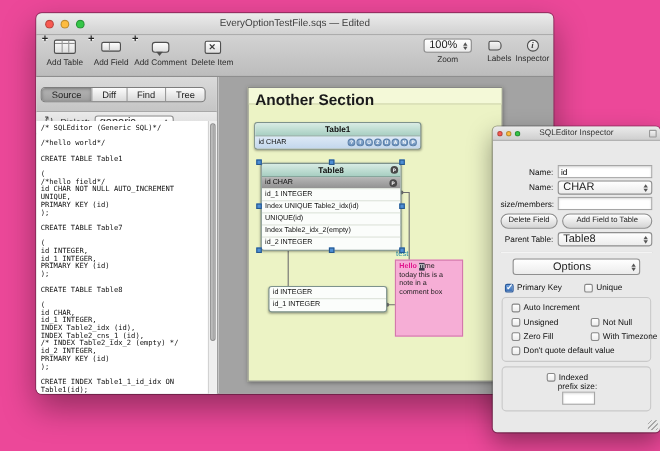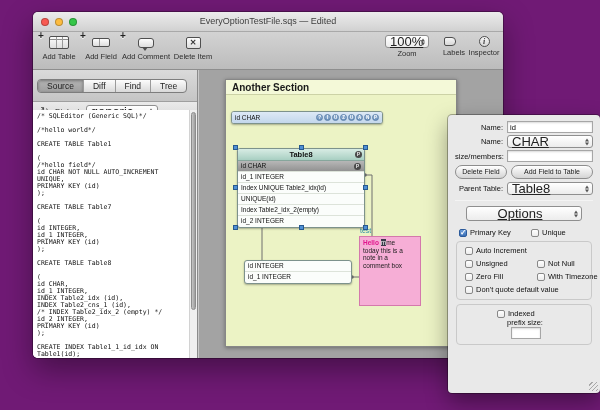--- a/index.html
+++ b/index.html
@@ -1,17 +1,17 @@
 <!DOCTYPE html>
 <html><head>
 <meta charset="utf-8">
 <style>
   * { box-sizing: border-box; margin: 0; padding: 0; }
   body { margin:0; background:#fff; font-family:"Liberation Sans", sans-serif; }
-  .page { position:relative; width:600px; height:410px; background:#701a75; overflow:hidden; }
+  .page { position:relative; width:600px; height:410px; background:#ec4899; overflow:hidden; }
 
   
   .main-window { position:absolute; left:33px; top:12px; width:470px; height:346px;
     border-radius:5px; overflow:hidden; background:#c9c9c9;
     box-shadow:0 12px 30px rgba(0,0,0,.38), 0 0 0 1px rgba(0,0,0,.3); }
   .titlebar { height:20px; background:linear-gradient(#ececec,#d1d1d1); border-bottom:1px solid #a9a9a9; position:relative; }
   .traffic { position:absolute; left:8px; top:6px; display:flex; gap:6px; }
   .light { width:8px; height:8px; border-radius:50%; border:1px solid rgba(0,0,0,.25); }
   .light.red { background:#f85a52; } .light.yellow { background:#fdbc40; } .light.green { background:#35c648; }
   .win-title { text-align:center; font-size:9px; line-height:19px; color:#3d3d3d; }
@@ -28,21 +28,21 @@
     background:linear-gradient(#fdfdfd,#dedede); position:relative; }
   .icon-field::after { content:""; position:absolute; top:0; bottom:0; left:6px; width:1px; background:#9a9a9a; }
   .icon-comment { width:16px; height:10px; border:1px solid #4f4f4f; border-radius:3px;
     background:linear-gradient(#fdfdfd,#dedede); position:relative; }
   .icon-comment::after { content:""; position:absolute; left:3px; bottom:-4px; width:0; height:0;
     border-left:3px solid transparent; border-right:3px solid transparent; border-top:4px solid #4f4f4f; }
   .mini-plus { position:absolute; left:-1px; top:-4px; font-size:10px; font-weight:bold; color:#222; text-shadow:0 1px 0 #fff; }
   .icon-delete { width:15px; height:12px; border:1px solid #4f4f4f; border-radius:2px;
     background:linear-gradient(#fdfdfd,#dedede); font-size:8px; line-height:10px; color:#3a3a3a; font-weight:bold; text-align:center; }
   .combo { background:linear-gradient(#ffffff,#ececec); border:1px solid #8f8f8f; border-radius:3px;
-    position:relative; font-size:13px; color:#222;text-decoration:underline; }
+    position:relative; font-size:10px; color:#222; }
   .combo-text { display:block; padding:0 12px 0 4px; line-height:12px; white-space:nowrap; overflow:hidden; }
   .combo-arrows { position:absolute; right:2px; top:50%; transform:translateY(-50%); width:7px; }
   .tri { display:block; width:0; height:0; margin:1px auto; }
   .tri-up { border-left:2.5px solid transparent; border-right:2.5px solid transparent; border-bottom:3px solid #555; }
   .tri-dn { border-left:2.5px solid transparent; border-right:2.5px solid transparent; border-top:3px solid #555; }
   .zoom-group { position:absolute; left:352px; top:3px; width:44px; text-align:center; }
   .zoom-combo { height:13px; }
   .labels-group { position:absolute; left:402px; top:3px; width:30px; text-align:right; }
   .icon-labels { width:12px; height:9px; margin:2px auto; border:1px solid #4f4f4f; border-radius:2px 4px 4px 2px;
     background:linear-gradient(#f6f6f6,#d8d8d8); }
@@ -71,21 +71,21 @@
     white-space:pre-wrap; overflow:hidden; }
   .vscroll { position:absolute; right:0; top:0; bottom:0; width:8px; background:#efefef; border-left:1px solid #d2d2d2; }
   .vthumb { position:absolute; left:1px; right:1px; top:2px; height:80%; border-radius:4px;
     background:linear-gradient(90deg,#c6c6c6,#9d9d9d); border:1px solid #8d8d8d; }
 
   
   .canvas-area { position:absolute; left:166px; right:0; top:58px; bottom:0; background:#a3a3a3; }
   .canvas { position:absolute; left:26px; top:9px; width:232px; height:268px; background:#ecf3c5;
     border:1px solid #878787; box-shadow:0 1px 4px rgba(0,0,0,.35); overflow:hidden; }
   .canvas-header { height:15px; background:#f4f9d8; border-bottom:1px solid #ccd2a6; }
-  .section-title { font-size:10px; font-weight:bold; color:#1a1a1a; padding:2px 0 0 6px; }
+  .section-title { font-size:14px; font-weight:bold; color:#1a1a1a; padding:2px 0 0 6px; }
   .relations { position:absolute; left:0; top:0; z-index:1; }
   .rel-label { fill:#2e8fa5; font-size:7px; font-family:"Liberation Sans", sans-serif; }
 
   .dtable { position:absolute; z-index:2; border:1px solid #7d928c; border-radius:3px; background:#fbfdfb;
     box-shadow:0 1px 2px rgba(0,0,0,.3); overflow:hidden; }
   .dtable .hd { height:12px; background:linear-gradient(#d8ece4,#a8cfc2); border-bottom:1px solid #86a69c;
     font-size:7.5px; font-weight:bold; color:#101010; text-align:center; line-height:11px; position:relative; }
   .dtable .row { height:11px; line-height:10px; font-size:6.5px; color:#111; padding:0 3px;
     border-bottom:1px solid #dde3da; white-space:nowrap; overflow:hidden; }
   .dtable .row:last-child { border-bottom:none; }
@@ -107,21 +107,21 @@
   .c-hl { background:#3a3a4a; color:#fff; }
   .c-body { white-space:pre-wrap; }
 
   
   .inspector { position:absolute; left:448px; top:115px; width:152px; height:278px; background:#e9e9e9;
     border-radius:4px; overflow:hidden; box-shadow:0 9px 22px rgba(0,0,0,.38), 0 0 0 1px rgba(0,0,0,.3); z-index:10; }
   .ins-titlebar { height:13px; background:linear-gradient(#ebebeb,#cfcfcf); border-bottom:1px solid #a5a5a5;
     position:relative; text-align:center; font-size:7.5px; line-height:12px; color:#333; }
   .ins-traffic { position:absolute; left:4px; top:4px; display:flex; gap:3px; }
   .ins-light { width:5px; height:5px; border-radius:50%; border:1px solid rgba(0,0,0,.25); }
-  .ins-body { padding:6px 7px 0; position:relative; }
+  .ins-body { padding:6px 7px 0; position:relative;margin-top:16px; }
   .ins-row { display:flex; align-items:center; margin-bottom:2px; }
   .f-label { width:52px; text-align:right; padding-right:4px; font-size:7.5px; color:#111; flex:none; }
   .f-input { flex:1; min-width:0; height:12px; background:#fff; border:1px solid #a6a6a6;
     box-shadow:inset 0 1px 2px rgba(0,0,0,.15); font-size:7.5px; padding:0 2px; font-family:"Liberation Sans", sans-serif; }
   .f-combo { flex:1; height:13px; }
   .ins-buttons { display:flex; gap:4px; margin:3px 0 3px; }
   .btn { height:14px; border:1px solid #8d8d8d; border-radius:7px; background:linear-gradient(#fefefe,#d4d4d4);
     font-size:7px; line-height:12px; text-align:center; color:#1a1a1a; box-shadow:inset 0 1px 0 rgba(255,255,255,.7); }
   .btn-delete { width:52px; flex:none; }
   .btn-add { flex:1; }
@@ -280,20 +280,21 @@
 
         <svg class="relations" width="232" height="268" viewBox="0 0 232 268">
           <polyline points="139,95 146,95 146,197 126,197" fill="none" stroke="#6e6e6e" stroke-width="1"></polyline>
           <line x1="36" y1="148" x2="36" y2="180" stroke="#6e6e6e" stroke-width="1"></line>
           <circle cx="139" cy="95" r="1.8" fill="#6e6e6e"></circle>
           <circle cx="126" cy="197" r="1.8" fill="#6e6e6e"></circle>
           <text x="134" y="153" class="rel-label">test</text>
         </svg>
 
         <div class="dtable table1">
+          <div class="hd"><span>Table1</span></div>
           <div class="row row-blue">
             <span>id CHAR</span>
             <span class="badges">
               <span class="badge">?</span>
               <span class="badge">I</span>
               <span class="badge">U</span>
               <span class="badge">Z</span>
               <span class="badge">U</span>
               <span class="badge">A</span>
               <span class="badge">N</span>
@@ -336,20 +337,29 @@
           <div><span class="c-em">Hello</span> <span class="c-hl">m</span><span>me</span></div>
           <div class="c-body">today this is a
 note in a
 comment box</div>
         </div>
       </div>
     </div>
   </div>
 
   <div class="inspector">
+    <div class="ins-titlebar">
+      <span class="ins-traffic">
+        <span class="ins-light light red"></span>
+        <span class="ins-light light yellow"></span>
+        <span class="ins-light light green"></span>
+      </span>
+      <span>SQLEditor Inspector</span>
+      <span class="ins-widget"></span>
+    </div>
     <div class="ins-body">
 
       <div class="ins-row">
         <span class="f-label">Name:</span>
         <input class="f-input" value="id" style="">
       </div>
       <div class="ins-row">
         <span class="f-label">Name:</span>
         <div class="combo f-combo">
           <span class="combo-text">CHAR</span>

